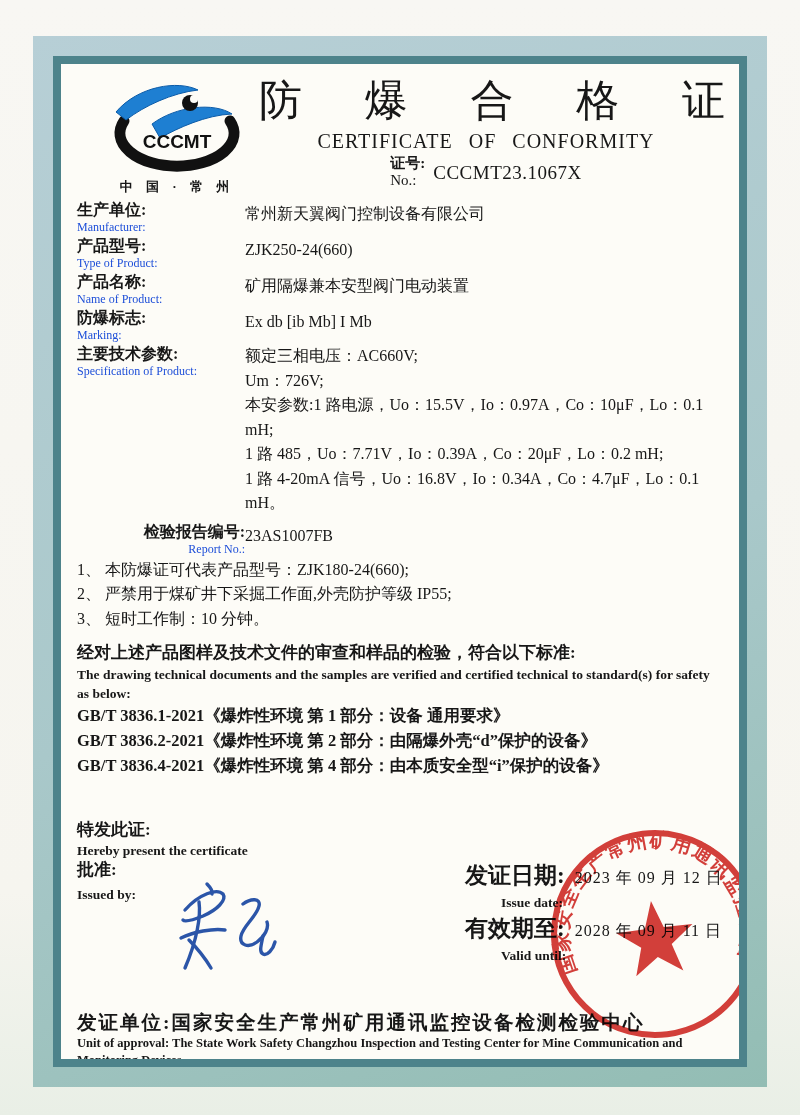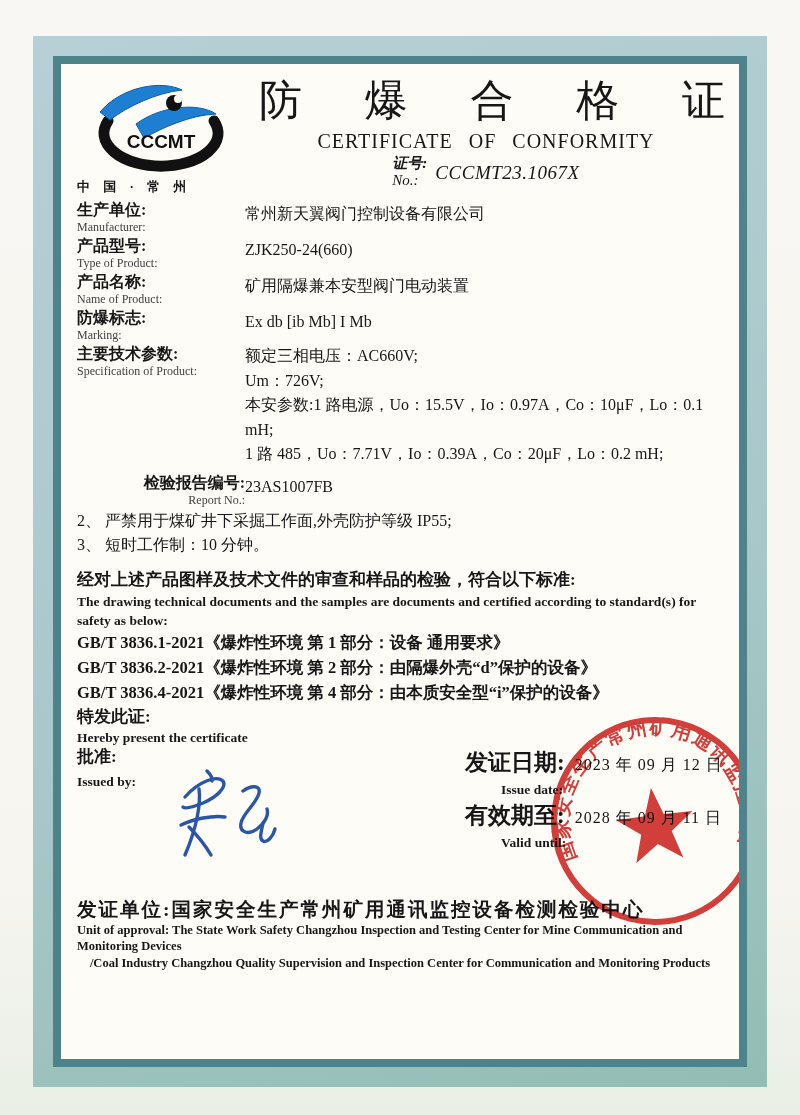--- a/index.html
+++ b/index.html
@@ -13,46 +13,46 @@
     position:relative;
   }
   .page { position:absolute; inset:0; background:linear-gradient(180deg,#f8f7f3 0%,#f6f5ef 80%,#e9efe6 100%); }
   .frame-light { position:absolute; left:33px; top:36px; width:734px; height:1051px;
     background:linear-gradient(160deg,#b7cfd6 0%,#a9c8ca 55%,#93bdb4 100%); padding:20px; }
   .frame-dark { width:100%; height:100%; background:#4d838b; padding:8px; }
   .paper { width:100%; height:100%; background:#fdfcf7; padding:10px 16px 8px 16px; overflow:hidden; position:relative; }
 
   
   .header { position:relative; height:122px; }
-  .logo { position:absolute; left:0; top:2px; width:168px; }
+  .logo { position:absolute; left:16px; top:2px; width:168px; text-align:center; }
   .logo svg { display:block; margin:0 auto; }
   .logo-sub { font-size:13px; font-weight:bold; letter-spacing:5px; margin-top:2px; }
   .titles { margin-left:172px; text-align:center; }
   .title-cn { font-size:43px; letter-spacing:26px; white-space:nowrap; text-indent:10px; line-height:54px; }
   .title-en { font-size:20px; letter-spacing:1px; word-spacing:10px; margin-top:2px; }
-  .certno-row { display:flex; justify-content:center; align-items:center; margin-top:2px; gap:8px;font-style:italic; }
+  .certno-row { display:flex; justify-content:center; align-items:center; margin-top:2px; gap:8px; }
   .certno-labels { text-align:left; font-size:15px; line-height:17px; }
   .certno-labels .cn { font-weight:bold; }
   .certno-val { font-size:19px; letter-spacing:.5px; padding-top:2px; }
 
   
   .fields { margin-top:4px; }
   .row { display:flex; margin-bottom:1px; }
   .lbl { width:168px; flex:none; }
   .lbl .cn { font-size:16px; font-weight:bold; line-height:20px; }
-  .lbl .en { font-size:12px; line-height:15px; color:#404040; }
+  .lbl .en { font-size:12px; line-height:15px; color:#1d4ed8; }
   .val { font-size:16px; line-height:22px; padding-top:3px; }
   .val-lines div { font-size:16px; line-height:24.5px; }
 
   
   .standards { margin-top:10px; }
   .std-intro-cn { font-size:17px; font-weight:bold; line-height:24px; }
   .std-intro-en { font-size:13.5px; font-weight:bold; line-height:19px; }
   .std-item { font-size:16.5px; font-weight:bold; line-height:25px; }
-  .std-close { font-size:17px; font-weight:bold; line-height:24px; }
+  .std-close { font-size:17px; font-weight:bold; line-height:24px;margin-top:40px; }
 
   
   .issue { position:relative; height:168px; }
   .hereby { font-size:13.5px; font-weight:bold; line-height:17px; }
   .approve { font-size:17px; font-weight:bold; line-height:22px; }
   .issuedby { font-size:13.5px; font-weight:bold; margin-top:6px; }
   .signature { position:absolute; left:78px; top:34px; }
   .dates { position:absolute; left:388px; top:24px; width:300px; }
   .d-cn { font-size:23px; font-weight:bold; line-height:20px; }
   .d-en { font-size:13.5px; font-weight:bold; text-align:left; margin:6px 0 8px 36px; }
@@ -136,42 +136,44 @@
           <div class="row">
             <div class="lbl">
               <div class="cn">主要技术参数:</div>
               <div class="en">Specification of Product:</div>
             </div>
             <div class="val-lines">
               <div>额定三相电压：AC660V;</div>
               <div>Um：726V;</div>
               <div>本安参数:1 路电源，Uo：15.5V，Io：0.97A，Co：10μF，Lo：0.1 mH;</div>
               <div>1 路 485，Uo：7.71V，Io：0.39A，Co：20μF，Lo：0.2 mH;</div>
+              <div>1 路 4-20mA 信号，Uo：16.8V，Io：0.34A，Co：4.7μF，Lo：0.1 mH。</div>
             </div>
           </div>
 
           <div class="row" style="margin-top:6px;text-align:right;">
             <div class="lbl">
               <div class="cn">检验报告编号:</div>
               <div class="en">Report No.:</div>
             </div>
             <div class="val">23AS1007FB</div>
           </div>
 
           <div class="row">
             <div class="val-lines">
+              <div>1、 本防爆证可代表产品型号：ZJK180-24(660);</div>
               <div>2、 严禁用于煤矿井下采掘工作面,外壳防护等级 IP55;</div>
               <div>3、 短时工作制：10 分钟。</div>
             </div>
           </div>
         </div>
 
         <div class="standards">
           <div class="std-intro-cn">经对上述产品图样及技术文件的审查和样品的检验，符合以下标准:</div>
-          <div class="std-intro-en">The drawing technical documents and the samples are documents and certified according to standard(s) for safety as below:</div>
+          <div class="std-intro-en">The drawing technical documents and the samples are verified and certified technical to standard(s) for safety as below:</div>
           <div class="std-item">GB/T 3836.1-2021《爆炸性环境 第 1 部分：设备 通用要求》</div>
           <div class="std-item">GB/T 3836.2-2021《爆炸性环境 第 2 部分：由隔爆外壳“d”保护的设备》</div>
           <div class="std-item">GB/T 3836.4-2021《爆炸性环境 第 4 部分：由本质安全型“i”保护的设备》</div>
           <div class="std-close">特发此证:</div>
         </div>
 
         <div class="issue">
           <div class="hereby">Hereby present the certificate</div>
           <div class="approve">批准:</div>
           <div class="issuedby">Issued by:</div>

